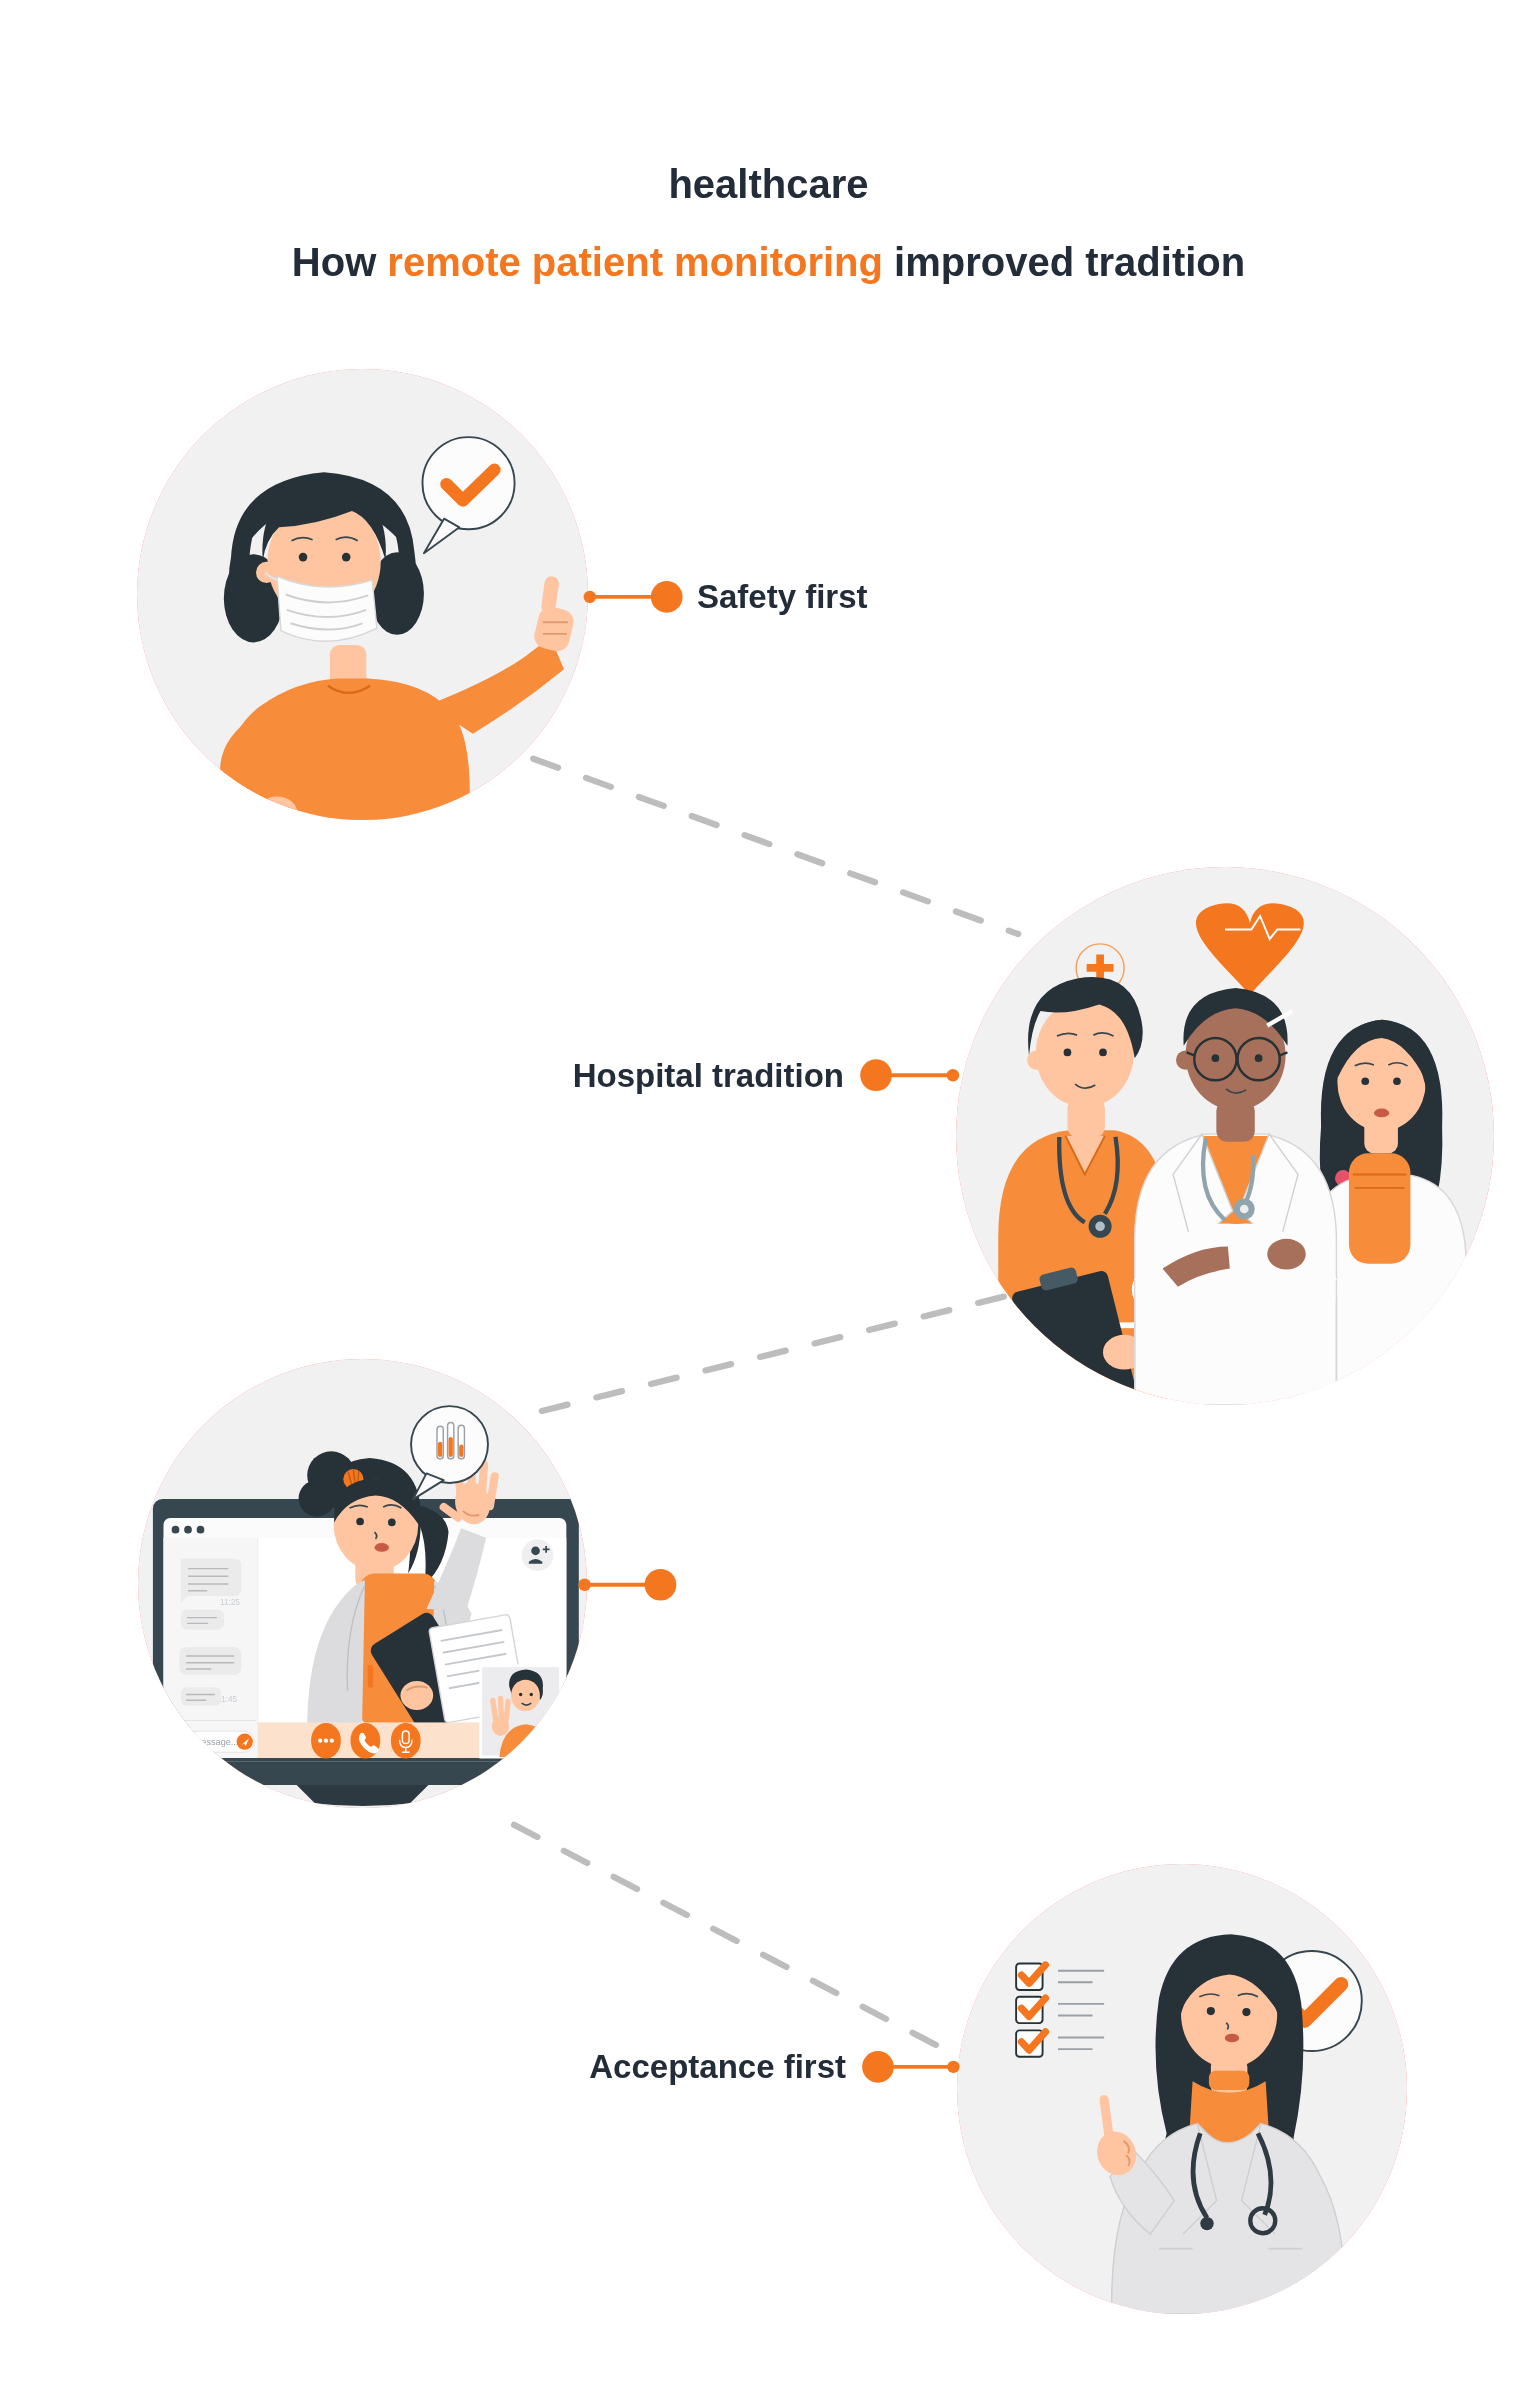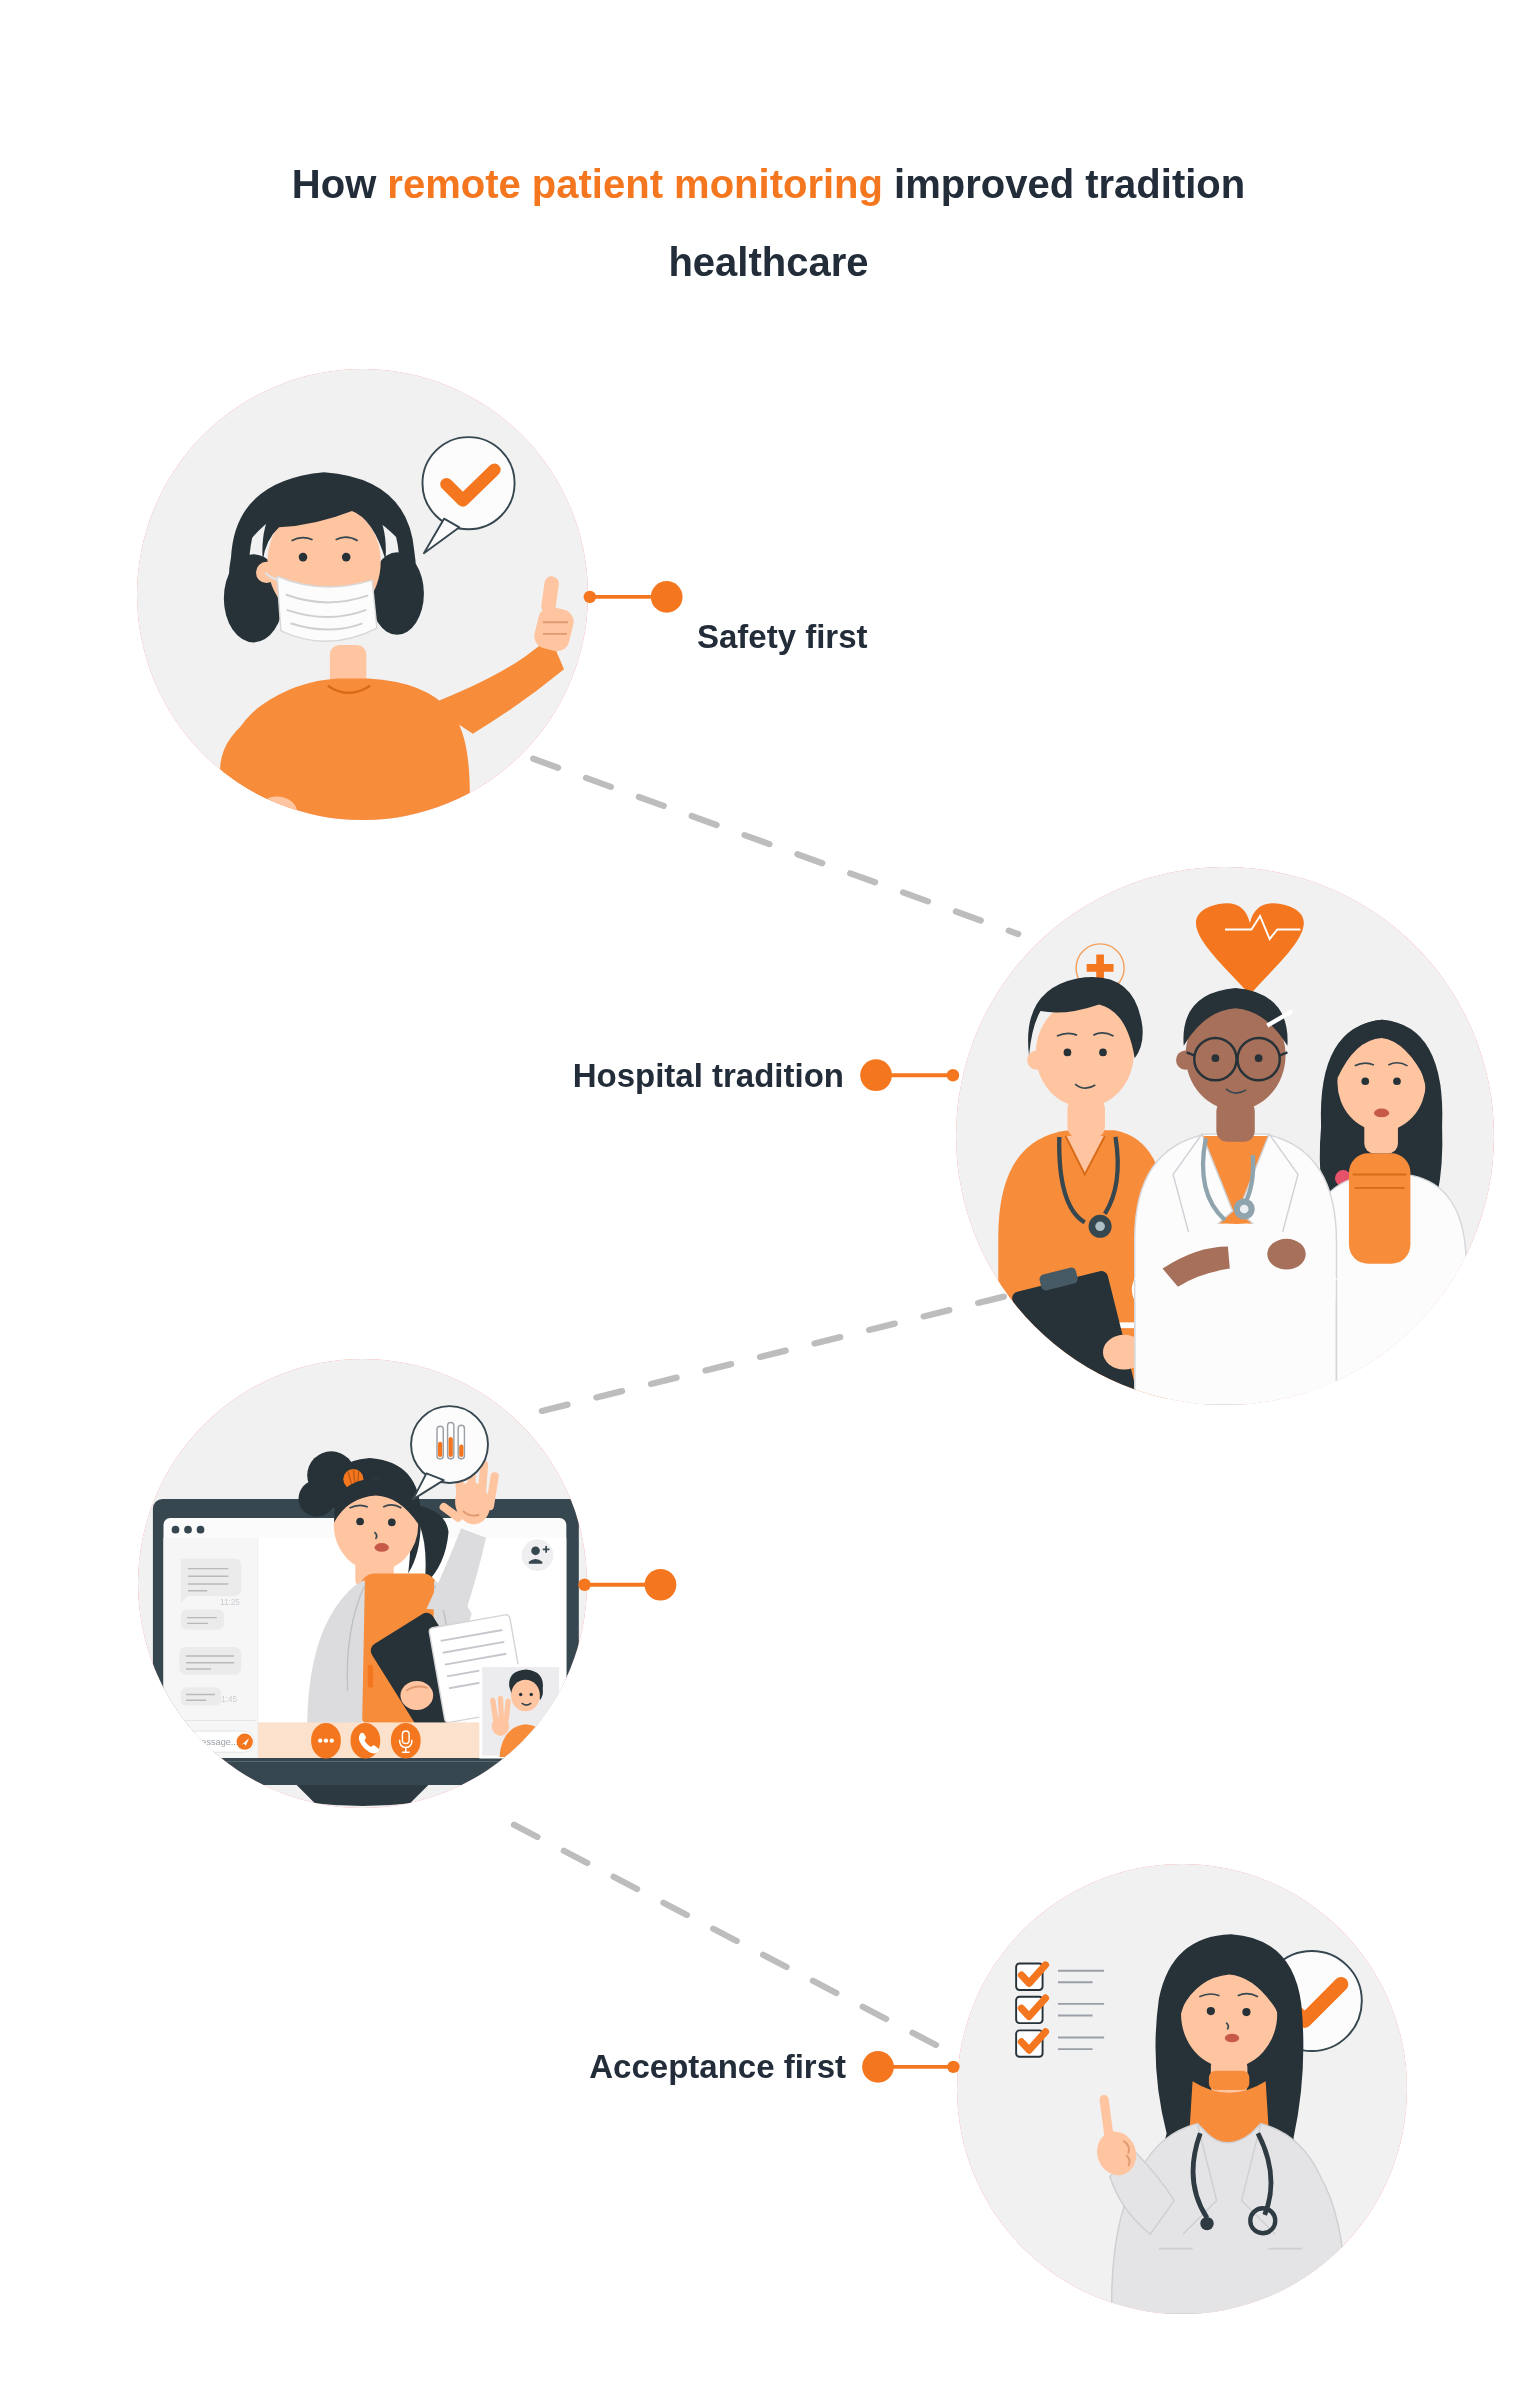--- a/index.html
+++ b/index.html
@@ -23,22 +23,22 @@
   .oln{fill:none;stroke:#37474F;stroke-width:3.5}
   .chk{fill:none;stroke:#F4771F;stroke-linecap:round;stroke-linejoin:round}
   text{font-family:"Liberation Sans",sans-serif;}
 </style>
 </head>
 <body>
 
 <div class="canvas">
 
   <div class="title">
+    <div>healthcare</div>
     <div><span>How </span><span class="hl">remote patient monitoring</span><span> improved tradition</span></div>
-    <div>healthcare</div>
   </div>
 
   <div class="circle" style="left:137px;top:369px;width:451px;height:451px;">
     <svg width="451" height="451" viewBox="0 0 940 940">
       <defs>
           <clipPath id="c1">
             <circle cx="470" cy="470" r="470"></circle>
           </clipPath>
         </defs>
       <g clip-path="url(#c1)">
@@ -420,18 +420,18 @@
       <circle cx="1217" cy="3300" r="13"></circle>
       <circle cx="1375" cy="3300" r="33"></circle>
     </g>
     <g fill="#F4771F">
       <line x1="1828" y1="4304" x2="1985" y2="4304" stroke="#F4771F" stroke-width="8"></line>
       <circle cx="1985" cy="4304" r="13"></circle>
       <circle cx="1828" cy="4304" r="33"></circle>
     </g>
   </svg>
 
-  <div class="label" style="left:697px;top:578px;margin-top:40px;">Safety first</div>
+  <div class="label" style="left:697px;top:578px;">Safety first</div>
   <div class="label right" style="right:693px;top:1057px;">Hospital tradition</div>
   <div class="label right" style="right:691px;top:2048px;">Acceptance first</div>
 
 </div>
 
 
 </body></html>

